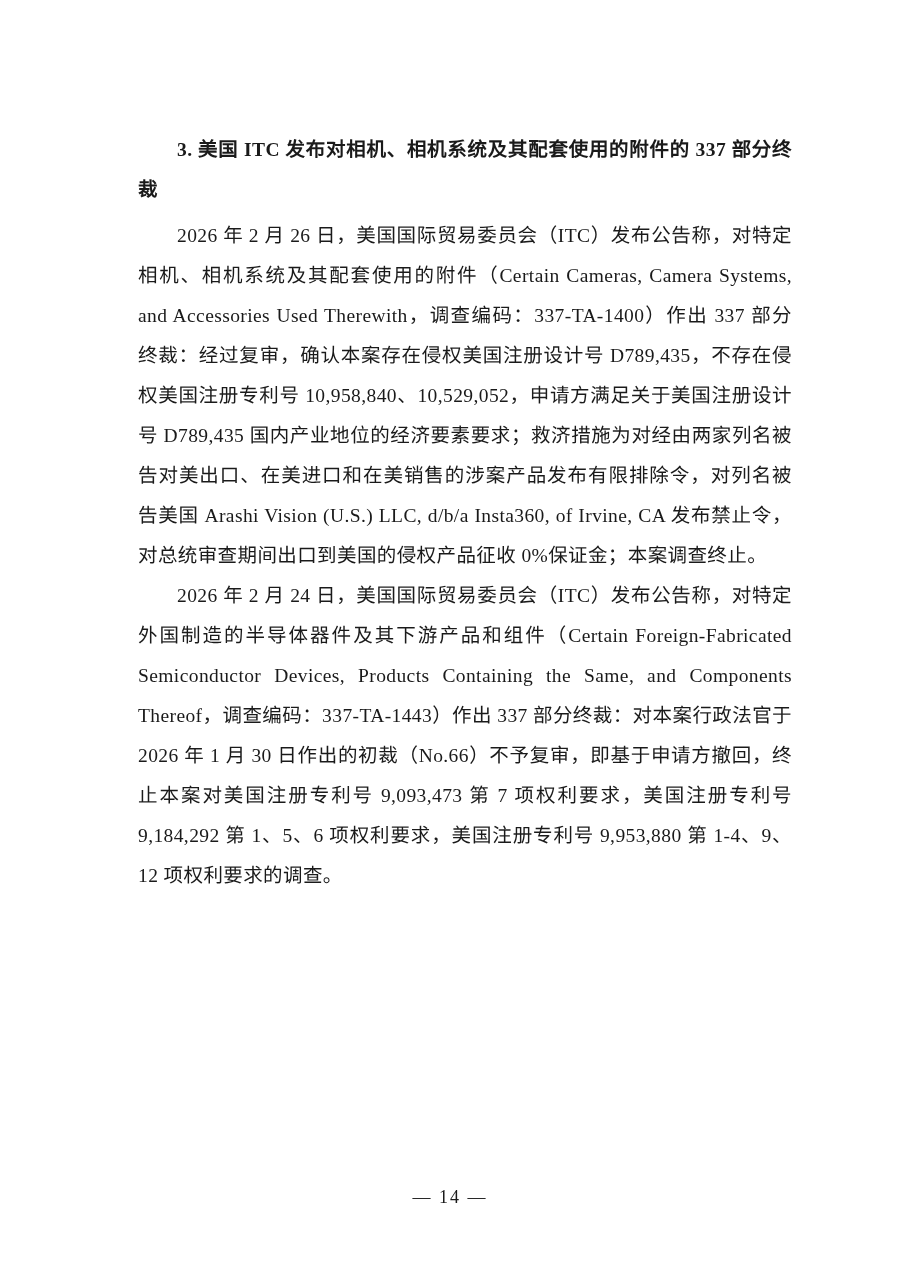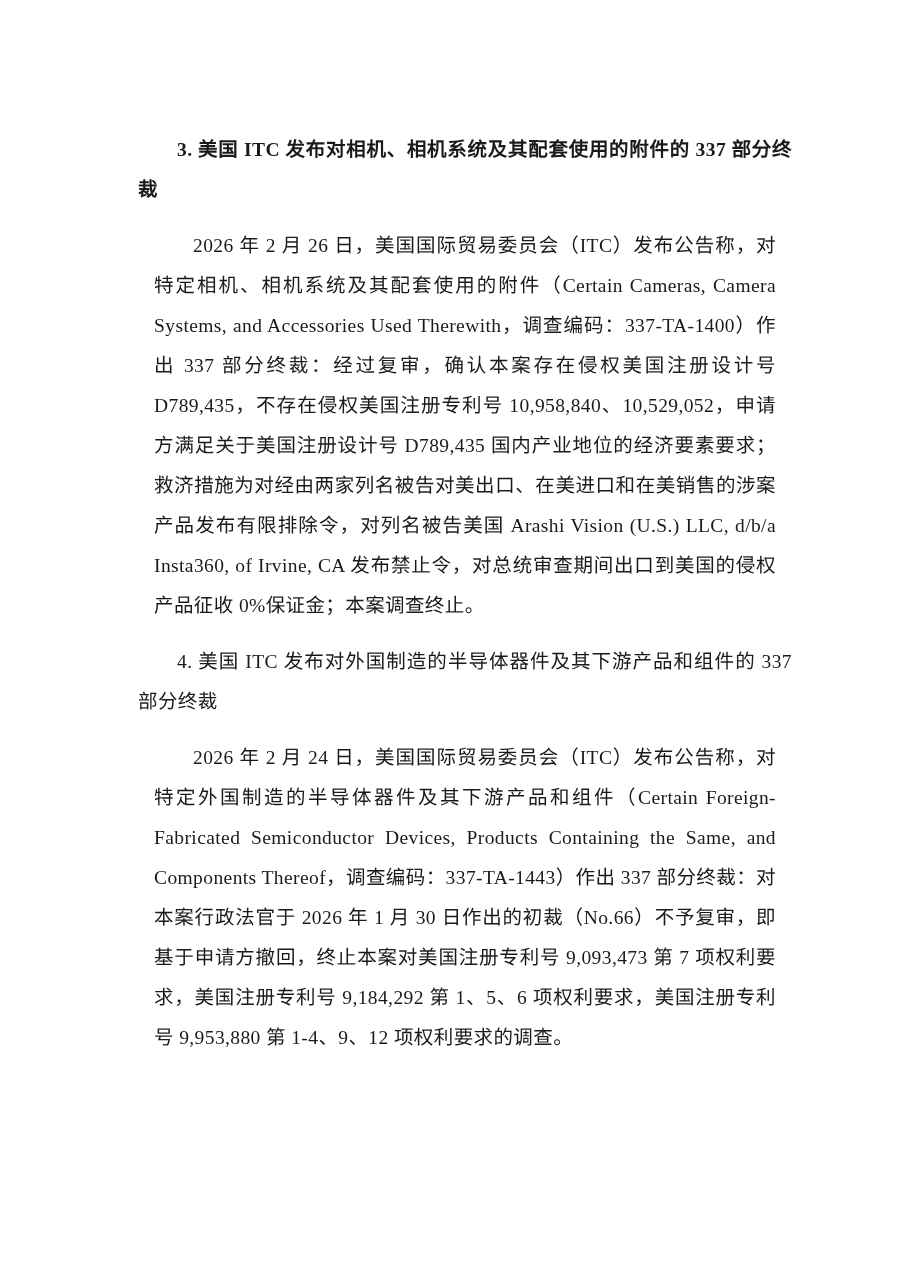--- a/index.html
+++ b/index.html
@@ -32,21 +32,21 @@
   .heading {
     font-weight: bold;
     margin: 0 0 6px 0;
     text-indent: 2em;
     text-align: justify;
   }
   .heading.h-first {
     text-indent: 2em;
   }
   .para {
-    margin: 16px;
+    margin: 0;
     text-indent: 2em;
     text-align: justify;
   }
   .sub-heading {
     margin: 0;
     text-indent: 2em;
     text-align: justify;
   }
   .page-number {
     position: absolute;
@@ -67,19 +67,21 @@
 <body>
 
 <div class="page">
   <div class="doc-body">
 
     <p class="heading h-first">3. 美国 ITC 发布对相机、相机系统及其配套使用的附件的 337 部分终裁</p>
 
     <p class="para">2026 年 2 月 26 日，美国国际贸易委员会（ITC）发布公告称，对特定相机、相机系统及其配套使用的附件（Certain Cameras, Camera Systems, and Accessories Used Therewith，调查编码：337-TA-1400）作出 337 部分终裁：经过复审，确认本案存在侵权美国注册设计号 D789,435，不存在侵权美国注册专利号 10,958,840、10,529,052，申请方满足关于美国注册设计号 D789,435 国内产业地位的经济要素要求；救济措施为对经由两家列名被告对美出口、在美进口和在美销售的涉案产品发布有限排除令，对列名被告美国 Arashi Vision (U.S.) LLC, d/b/a Insta360, of Irvine, CA 发布禁止令，对总统审查期间出口到美国的侵权产品征收 0%保证金；本案调查终止。</p>
 
 
-    <p class="sub-heading">4. 美国 ITC 发布对外国制造的半导体器件及其下游产品和组件的 337 部分终裁</p>
 
     <p class="para">2026 年 2 月 24 日，美国国际贸易委员会（ITC）发布公告称，对特定外国制造的半导体器件及其下游产品和组件（Certain Foreign-Fabricated Semiconductor Devices, Products Containing the Same, and Components Thereof，调查编码：337-TA-1443）作出 337 部分终裁：对本案行政法官于 2026 年 1 月 30 日作出的初裁（No.66）不予复审，即基于申请方撤回，终止本案对美国注册专利号 9,093,473 第 7 项权利要求，美国注册专利号 9,184,292 第 1、5、6 项权利要求，美国注册专利号 9,953,880 第 1-4、9、12 项权利要求的调查。</p>
 
   </div>
 
+  <div class="page-number">
+    <span class="pn-inner">— 14 —</span>
+  </div>
 </div>
 
 </body></html>

